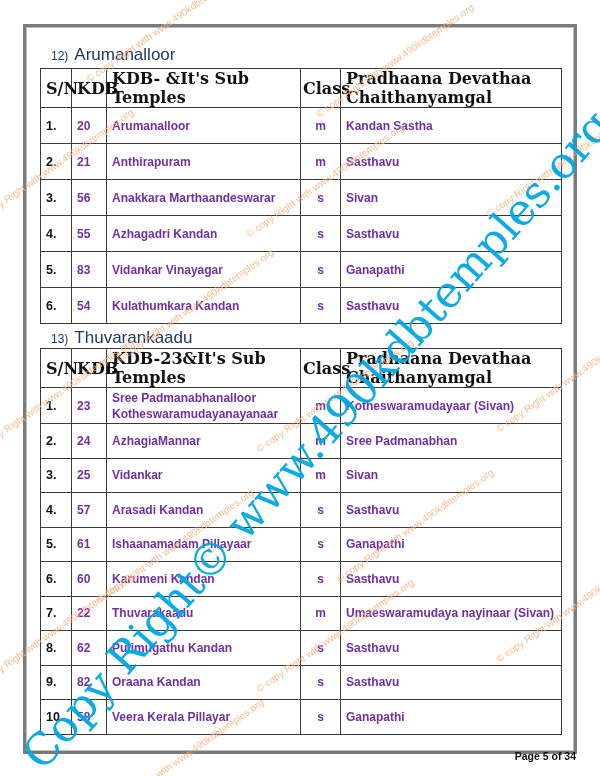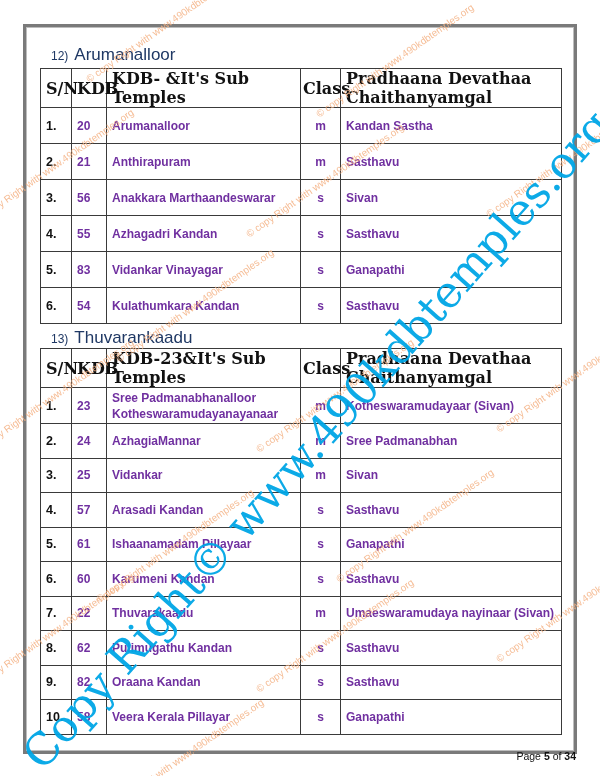--- a/index.html
+++ b/index.html
@@ -10,21 +10,21 @@
   .section-heading .title { font-size:17px; color:#1f3864; }
   table.temples { position:absolute; left:40px; width:521px; border-collapse:collapse; table-layout:fixed; }
   table.temples th, table.temples td { border:1.3px solid #3a3a3a; padding:0 5px; vertical-align:middle; }
   table.temples th { font-family:"DejaVu Serif", "Liberation Serif", serif; font-weight:bold; font-size:16px; text-align:left; color:#111; }
   table.temples th.c-class { text-align:center; padding:0 2px; }
   table.temples td { font-weight:bold; font-size:12px; color:#7030a0; line-height:16px; }
   table.temples td.c-sn { color:#111; font-size:12.5px; }
   table.temples td.c-class { text-align:center; }
   col.w-sn { width:31px; } col.w-kdb { width:35px; } col.w-name { width:194px; } col.w-class { width:40px; } col.w-deity { width:221px; }
   .footer { position:absolute; right:24px; top:750px; font-size:10.5px; color:#111; font-weight:bold; white-space:nowrap; }
-  .footer .light { font-weight:normal;margin-top:32px; }
+  .footer .light { font-weight:bold;margin-top:32px; }
   .wm-big { position:absolute; left:4px; top:410px; font-family:"DejaVu Serif", "Liberation Serif", serif; font-size:44px; color:#00a6e6; white-space:nowrap; transform-origin:0 0; transform: rotate(-48.5deg); pointer-events:none; opacity:0.95; }
   .wm-small { position:absolute; font-family:"Liberation Sans", sans-serif; font-size:10px; color:#f4b183; white-space:nowrap; transform: rotate(-35deg); pointer-events:none; opacity:0.85; }
 </style>
 </head>
 <body>
 
 <div class="frame"></div>
 
 <div class="section-heading" style="top:45px;">
   <span class="num">12)</span><span class="title">Arumanalloor</span>

